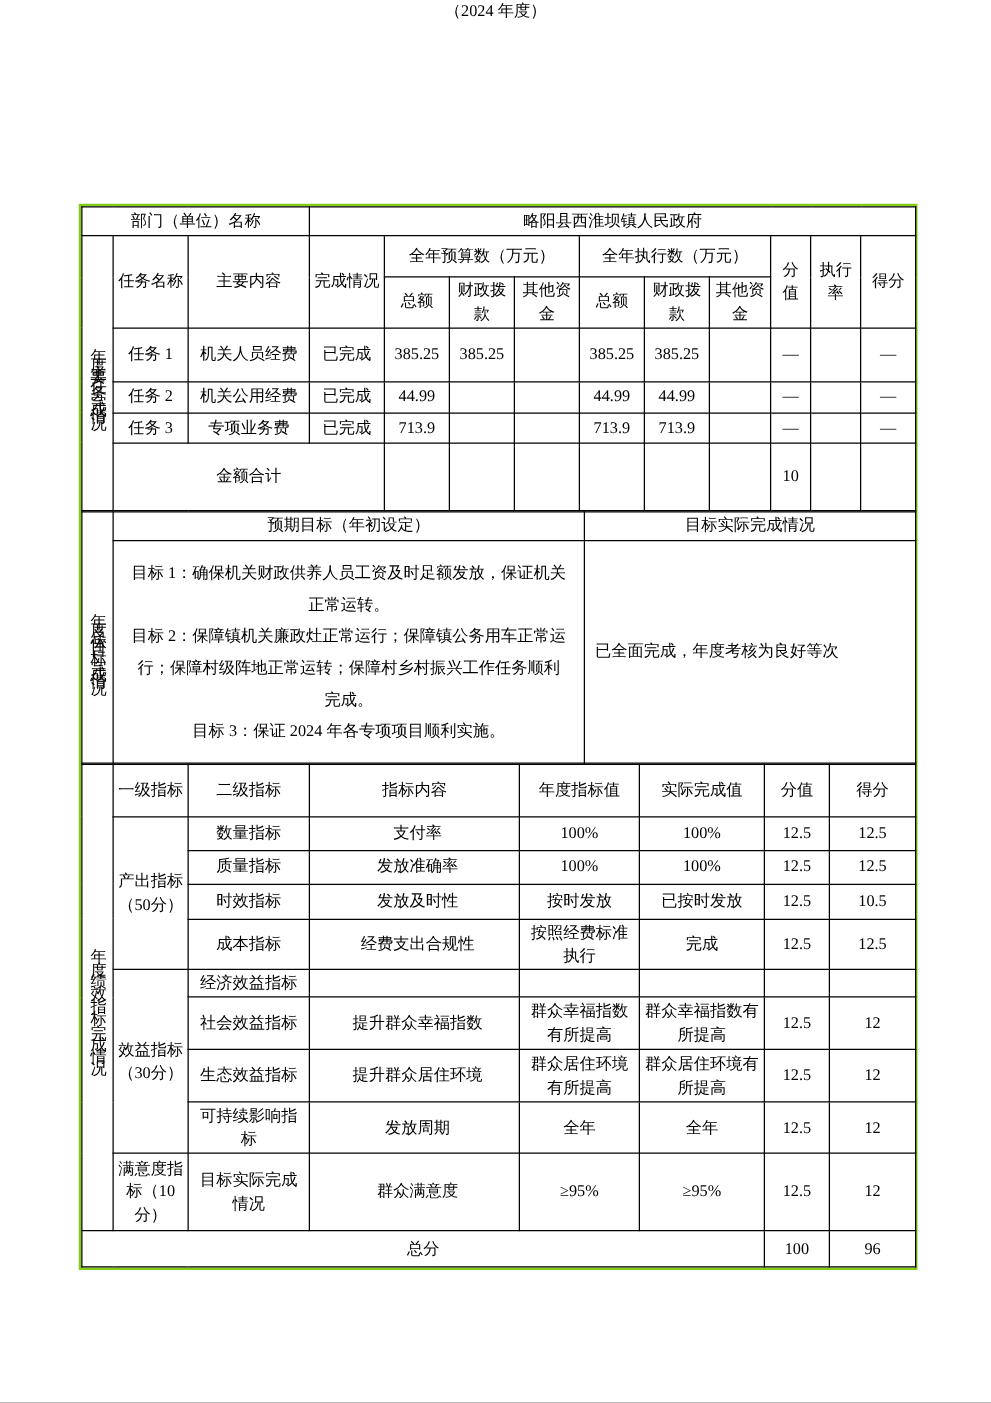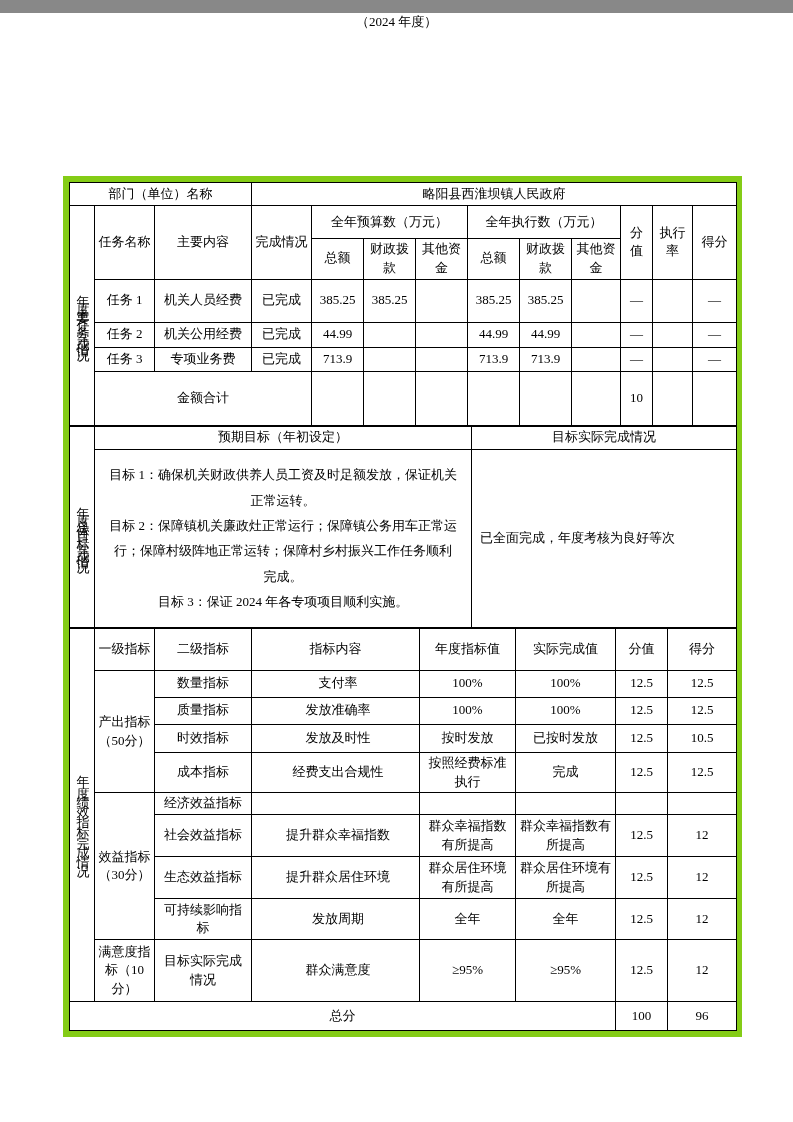--- a/index.html
+++ b/index.html
@@ -1,21 +1,21 @@
 <!DOCTYPE html>
 <html><head>
 <meta charset="utf-8">
 <style>
   html,body{margin:0;padding:0;background:#888;}
   .page{width:793px;height:1122px;background:#ffffff;position:relative;margin:0 auto;
         font-family:"Liberation Serif","DejaVu Serif",serif;color:#000;}
   .title{margin:0;padding-top:99px;text-align:center;font-size:25px;font-weight:bold;
          font-family:"Liberation Sans","DejaVu Sans",sans-serif;letter-spacing:1px;}
-  .subtitle{margin-top:13px;text-align:center;font-size:13px;}
-  .doc{position:absolute;left:63px;top:163px;width:667px;border:6px solid #84cc16;}
+  .subtitle{text-align:center;font-size:13px;}
+  .doc{position:absolute;left:63px;top:163px;width:667px;border:2px solid #84cc16;}
   table{border-collapse:collapse;table-layout:fixed;width:667px;}
   td{border:1px solid #000;text-align:center;vertical-align:middle;
      font-size:13px;line-height:1.45;padding:1px 3px;word-break:break-all;}
   .side{writing-mode:vertical-lr;text-orientation:upright;letter-spacing:6px;padding:4px 0;}
   .side3{letter-spacing:10px;}
   .tl{text-align:center;padding-left:8px;}
   .goals{ text-align:center;vertical-align:middle;padding:8px 14px;line-height:1.95;}
   .goals p{margin:0;}
   .actual{text-align:left;padding-left:8px;}
   

